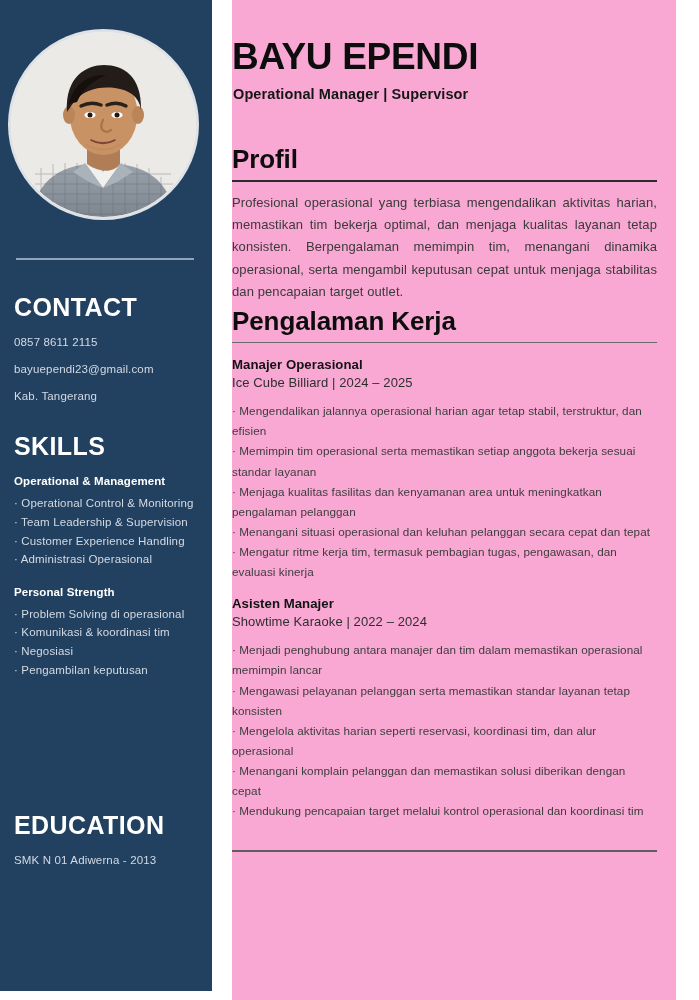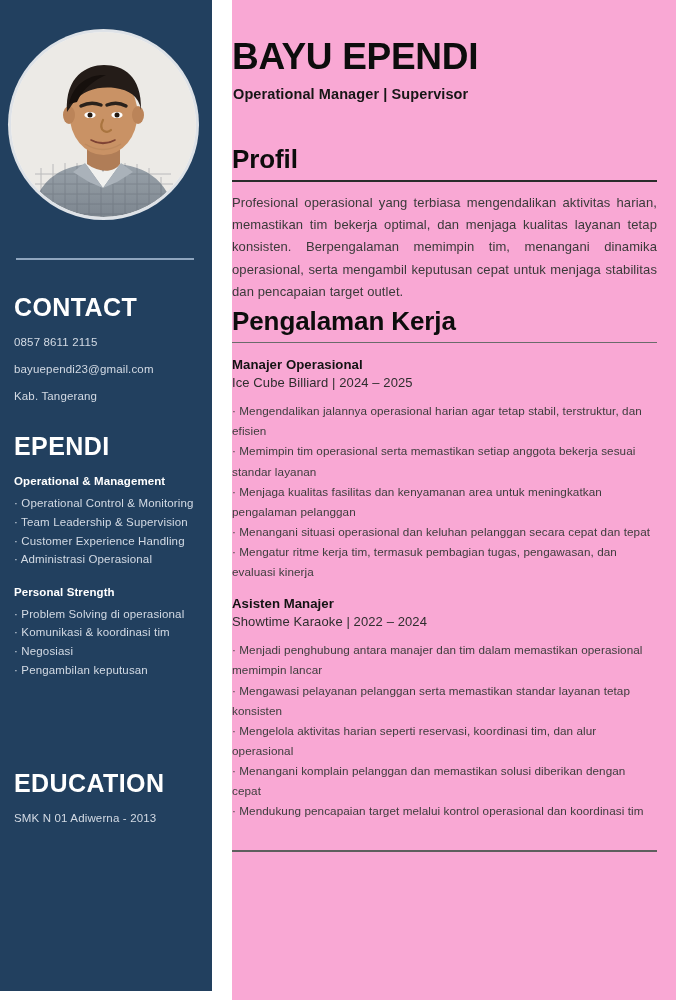--- a/index.html
+++ b/index.html
@@ -244,38 +244,38 @@
 
     <section class="sb-section" style="top:294px;">
       <div class="sb-h1">CONTACT</div>
       <div style="height:14px"></div>
       <div class="sb-contact-line">0857 8611 2115</div>
       <div class="sb-contact-line">bayuependi23@gmail.com</div>
       <div class="sb-contact-line">Kab. Tangerang</div>
     </section>
 
     <section class="sb-section" style="top:433px;">
-      <div class="sb-h1">EPENDI</div>
+      <div class="sb-h1">SKILLS</div>
 
       <div style="height:16px"></div>
       <div class="sb-sub">Operational &amp; Management</div>
       <div class="sb-line">· Operational Control &amp; Monitoring</div>
       <div class="sb-line">· Team Leadership &amp; Supervision</div>
       <div class="sb-line">· Customer Experience Handling</div>
       <div class="sb-line">· Administrasi Operasional</div>
 
       <div style="height:17px"></div>
       <div class="sb-sub">Personal Strength</div>
       <div class="sb-line">· Problem Solving di operasional</div>
       <div class="sb-line">· Komunikasi &amp; koordinasi tim</div>
       <div class="sb-line">· Negosiasi</div>
       <div class="sb-line">· Pengambilan keputusan</div>
     </section>
 
-    <section class="sb-section" style="top:770px;">
+    <section class="sb-section" style="top:812px;">
       <div class="sb-h1">EDUCATION</div>
       <div style="height:13px"></div>
       <div class="sb-line">SMK N 01 Adiwerna - 2013</div>
     </section>
 
   </aside>
 
   <main class="main">
 
     <h1 class="name">BAYU EPENDI</h1>

